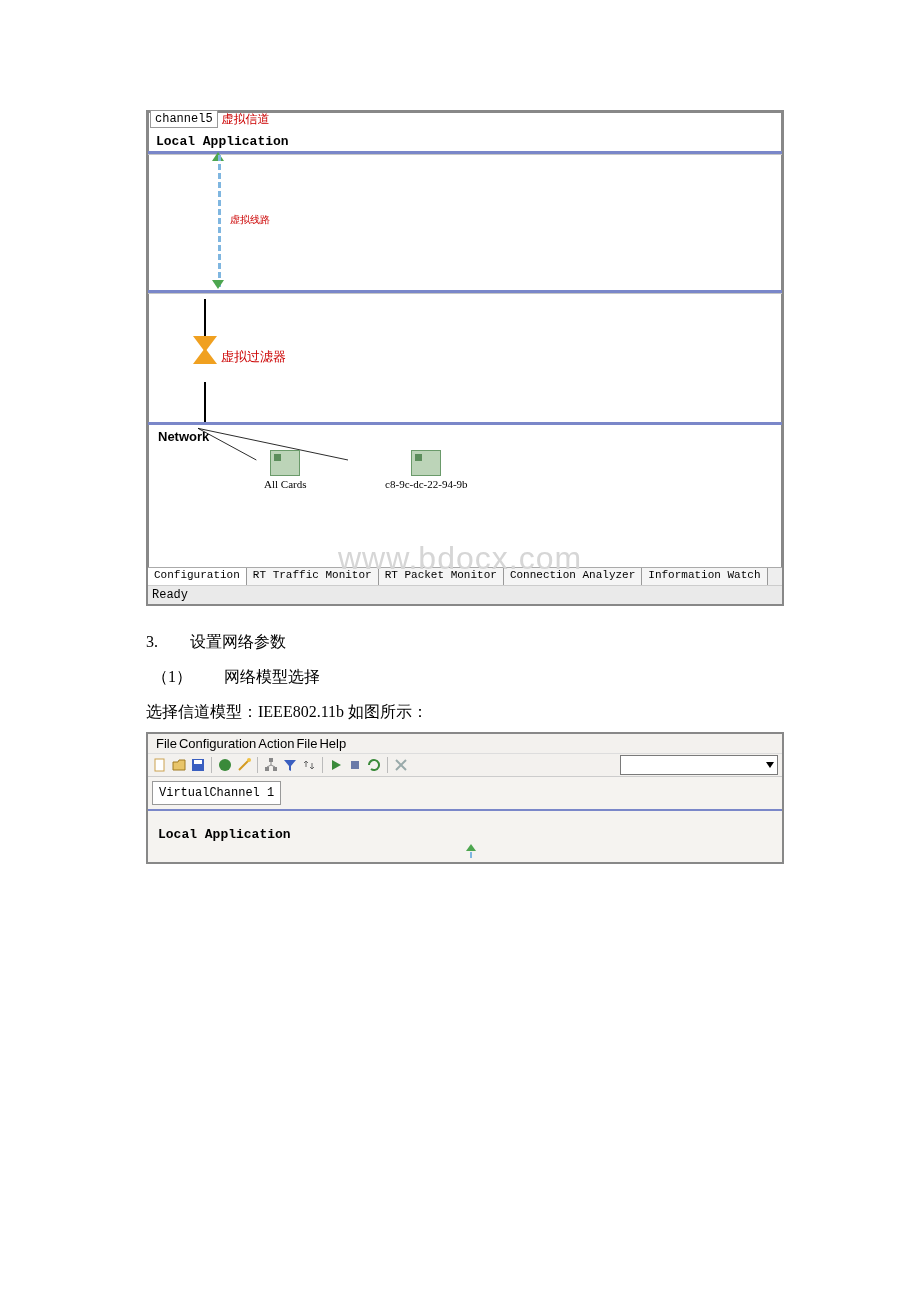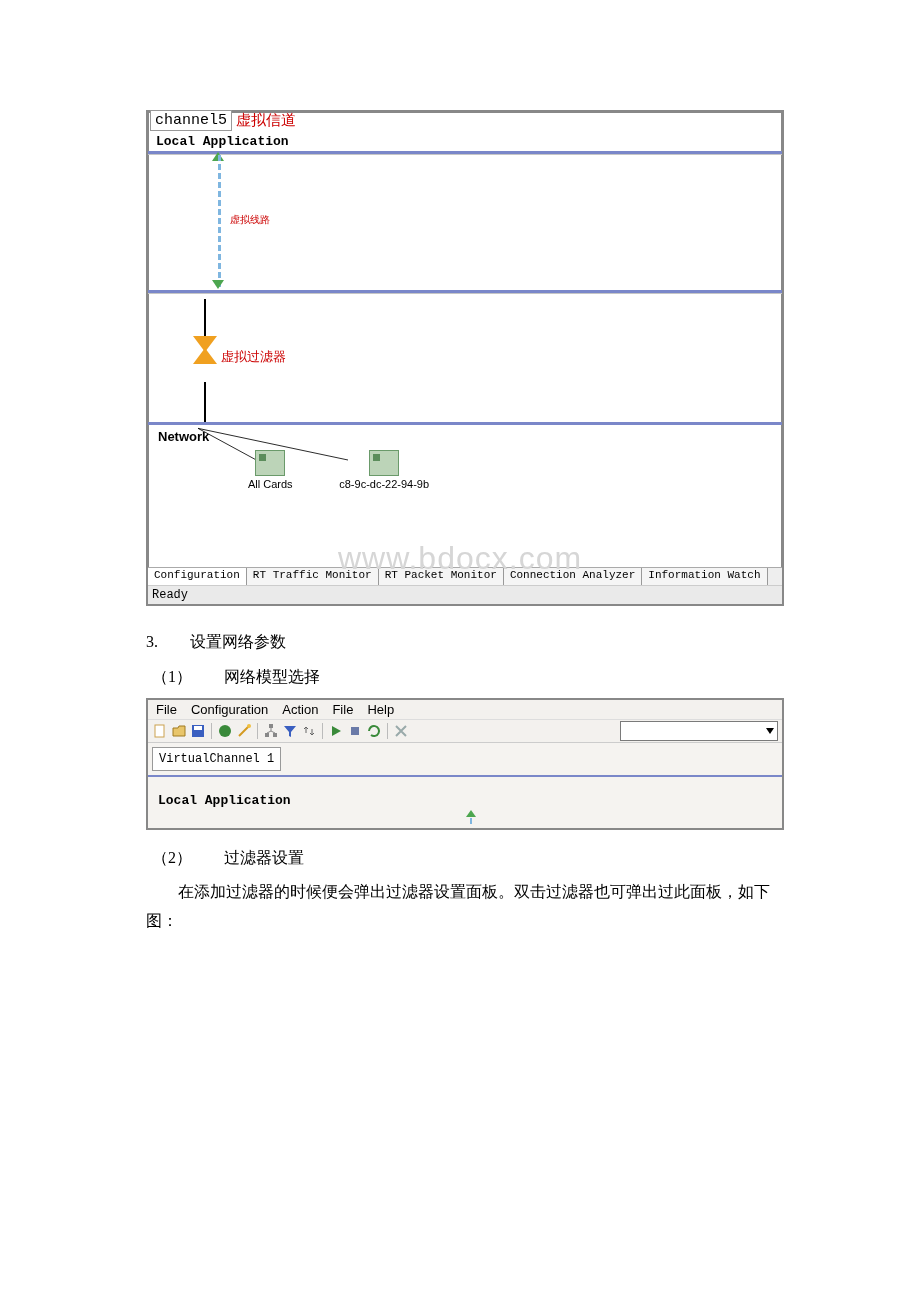--- a/index.html
+++ b/index.html
@@ -1,54 +1,54 @@
 <!DOCTYPE html>
 <html><head>
 <meta charset="utf-8">
 <style>
   html,body{margin:0;padding:0;background:#fff;font-family:"SimSun","Songti SC",serif;color:#000;font-size:16px}
   .page{width:920px;min-height:1302px;margin:0 auto;position:relative;padding:110px 140px 0 146px;box-sizing:border-box}
   .screenshot1{width:634px;border:2px solid #888;background:#fff;font-family:"Courier New",monospace;font-size:11px;box-shadow:0 0 0 1px #888 inset}
-  .tab-row{height:16px;display:flex;align-items:center;font-size:15px;padding-left:2px}
+  .tab-row{height:16px;display:flex;align-items:flex-end;font-size:12px;padding-left:2px}
   .tab-row .tab{padding:1px 4px;border:1px solid #999;margin-right:0;background:#fff}
   .tab-row .annot{color:#c00;margin-left:4px}
   .pane-title{font-family:"Courier New",monospace;font-size:13px;font-weight:bold;padding:6px 4px 2px 8px}
   .hbar{height:3px;background:#7a87c9}
   .pane{width:100%;border-top:1px solid #c6c6c6;position:relative}
   .diagram1{height:135px;position:relative}
   .link-dashed{position:absolute;left:70px;top:0;height:132px;border-left:3px dashed #7fb6e0}
   .arrow-up{position:absolute;left:64px;top:-3px;width:0;height:0;border-left:6px solid transparent;border-right:6px solid transparent;border-bottom:9px solid #4da64f}
   .arrow-down{position:absolute;left:64px;top:125px;width:0;height:0;border-left:6px solid transparent;border-right:6px solid transparent;border-top:9px solid #4da64f}
   .mid-label{position:absolute;left:82px;top:58px;color:#c00;font-family:Liberation Serif, serif;font-size:10px}
   .diagram2{height:128px;position:relative}
   .filter-icon{position:absolute;left:45px;top:42px;width:24px;height:44px}
   .filter-icon .tri-down{width:0;height:0;border-left:12px solid transparent;border-right:12px solid transparent;border-top:16px solid #f0a020;margin:0 auto}
   .filter-icon .tri-up{width:0;height:0;border-left:12px solid transparent;border-right:12px solid transparent;border-bottom:16px solid #f0a020;margin:-4px auto 0 auto}
   .filter-label{position:absolute;left:73px;top:54px;color:#c00;font-family:"SimSun",serif;font-size:13px}
   .diag-line1{position:absolute;left:56px;top:5px;width:2px;height:42px;background:#000}
   .diag-line2{position:absolute;left:56px;top:88px;width:2px;height:40px;background:#000}
   .pane3{border-top:3px solid #7a87c9;padding:0 0 22px 10px;position:relative;height:120px}
   .network-title{font-family:Liberation Sans, sans-serif;font-size:13px;font-weight:bold;padding:4px 0 6px 0}
-  .nic{display:inline-block;text-align:right;font-family:Liberation Sans, sans-serif;font-size:11px;vertical-align:top;margin:0 20px}
+  .nic{display:inline-block;text-align:right;font-family:Liberation Serif, serif;font-size:11px;vertical-align:top;margin:0 36px}
   .nic .nic-icon{width:28px;height:24px;margin:0 auto 2px auto;background:#bcd4b8;border:1px solid #6a9a6a;position:relative}
   .nic .nic-icon:before{content:"";position:absolute;left:3px;top:3px;width:7px;height:7px;background:#5b8d5b}
   .conn-line{position:absolute;left:50px;top:0;width:200px;height:40px;pointer-events:none}
   .bottom-tabs{display:flex;font-family:"Courier New",monospace;font-size:11px;border-top:1px solid #aaa;height:17px;background:#eee}
   .bottom-tabs span{padding:1px 6px;border-right:1px solid #999;white-space:nowrap;background:#f5f5f5}
   .bottom-tabs span.active{background:#fff}
   .status{font-family:"Courier New",monospace;font-size:12px;padding:2px 4px;background:#eaeaea;border-top:1px solid #ccc}
   .watermark{position:absolute;left:0;right:0;top:540px;text-align:center;font-family:Arial,sans-serif;font-size:32px;color:#d6d6d6;letter-spacing:1px;pointer-events:none}
 
   .body-text{font-family:"SimSun","Songti SC",serif;font-size:16px;line-height:1.8}
   .body-text p{margin:6px 0}
   .numitem{padding-left:0}
   .subitem{padding-left:6px}
 
   .screenshot2{width:634px;border:2px solid #888;background:#f5f3f0;font-family:"Arial",sans-serif;font-size:12px;position:relative}
-  .menubar{padding:2px 8px;display:flex;gap:14px;background:#f3f1ee;font-size:13px}
+  .menubar{padding:2px 8px;display:flex;gap:2px;background:#f3f1ee;font-size:13px}
   .toolbar{height:22px;background:#f3f1ee;border-top:1px solid #ddd;border-bottom:1px solid #ccc;display:flex;align-items:center;padding:0 4px;gap:3px}
   .toolbar .sep{width:1px;height:16px;background:#bbb;margin:0 2px}
   .toolbar .ico{width:16px;height:16px;display:inline-block;position:relative}
   .combo{margin-left:auto;width:156px;height:18px;border:1px solid #7a7a7a;background:#fff;position:relative}
   .combo .caret{position:absolute;right:3px;top:6px;width:0;height:0;border-left:4px solid transparent;border-right:4px solid transparent;border-top:6px solid #000}
   .vc-tab{display:flex;padding:4px 0 0 4px;font-family:"Courier New",monospace;font-size:12px}
   .vc-tab span{padding:4px 6px;border:1px solid #999;background:#fff}
   .vc-body{padding:16px 0 4px 10px;border-top:2px solid #7a87c9;margin-top:4px}
   .vc-body .la{font-family:"Courier New",monospace;font-weight:bold;font-size:13px}
   .dropdown{position:absolute;right:150px;top:50px;width:148px;background:#fff;border:1px solid #888;font-family:"Courier New",monospace;font-size:12px}
@@ -116,20 +116,21 @@
       <span>Information Watch</span>
     </div>
     <div class="status">Ready</div>
   </div>
 
   <div class="watermark">www.bdocx.com</div>
 
   <div class="body-text" style="margin-top:22px">
     <p class="numitem">3.　　设置网络参数</p>
     <p class="subitem">（1）　　网络模型选择</p>
+    <p>选择信道模型：IEEE802.11b 如图所示：</p>
   </div>
 
   <div class="screenshot2" style="margin-top:4px">
     <div class="menubar">
       <span>File</span>
       <span>Configuration</span>
       <span>Action</span>
       <span>File</span>
       <span>Help</span>
     </div>
@@ -188,18 +189,14 @@
     </div>
     <div class="vc-body">
       <div class="la">Local Application</div>
       <div class="arrow-stub">
           <div class="au"></div>
           <div class="al"></div>
         </div>
     </div>
   </div>
 
-  <div class="body-text" style="margin-top:14px">
-    <p class="subitem">（2）　　过滤器设置</p>
-    <p>　　在添加过滤器的时候便会弹出过滤器设置面板。双击过滤器也可弹出过此面板，如下图：</p>
-  </div>
 
 </div>
 
 </body></html>

